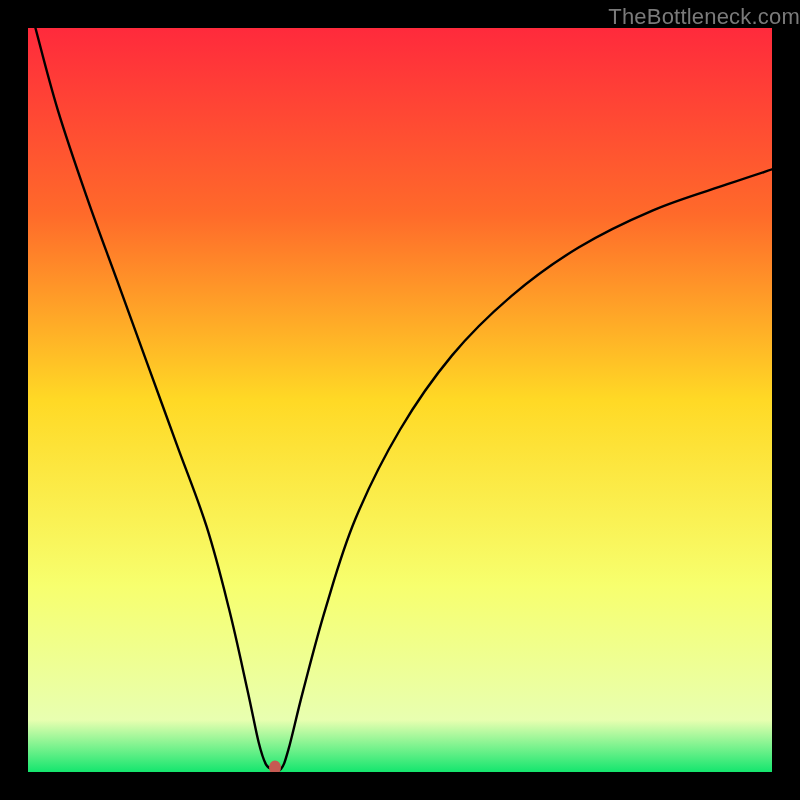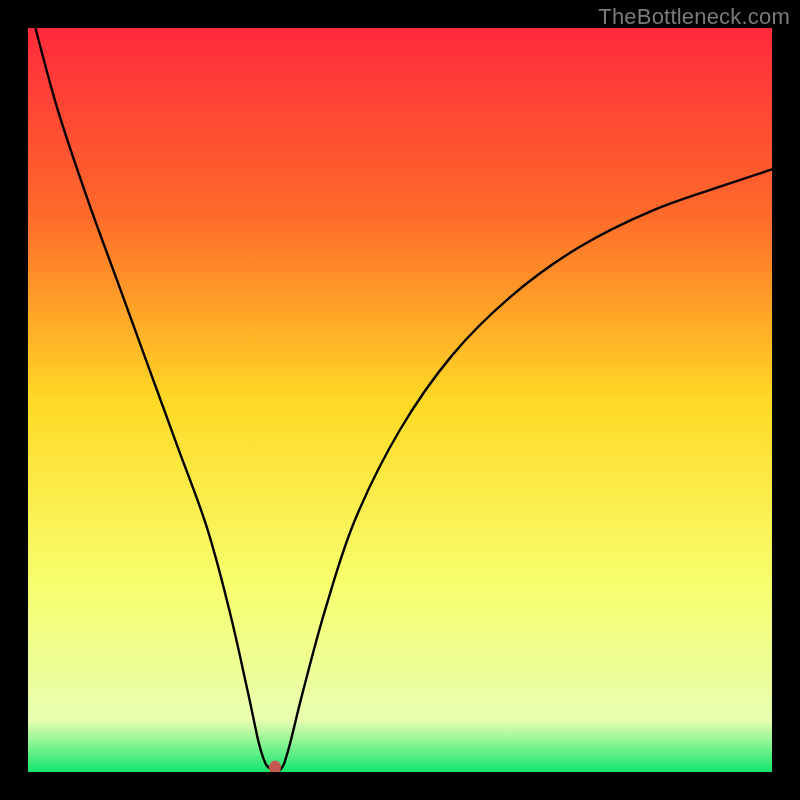--- a/index.html
+++ b/index.html
@@ -20,21 +20,21 @@
   .plot-area {
     position: absolute;
     left: 28px;
     top: 28px;
     width: 744px;
     height: 744px;
   }
   .watermark {
     position: absolute;
     top: 4px;
-    right: 10px;
+    right: 0;
     color: #7a7a7a;
     font-size: 22px;
     font-weight: 500;
     letter-spacing: 0.2px;
     user-select: none;
   }
   svg { display: block; }
 </style>
 </head>
 <body>

